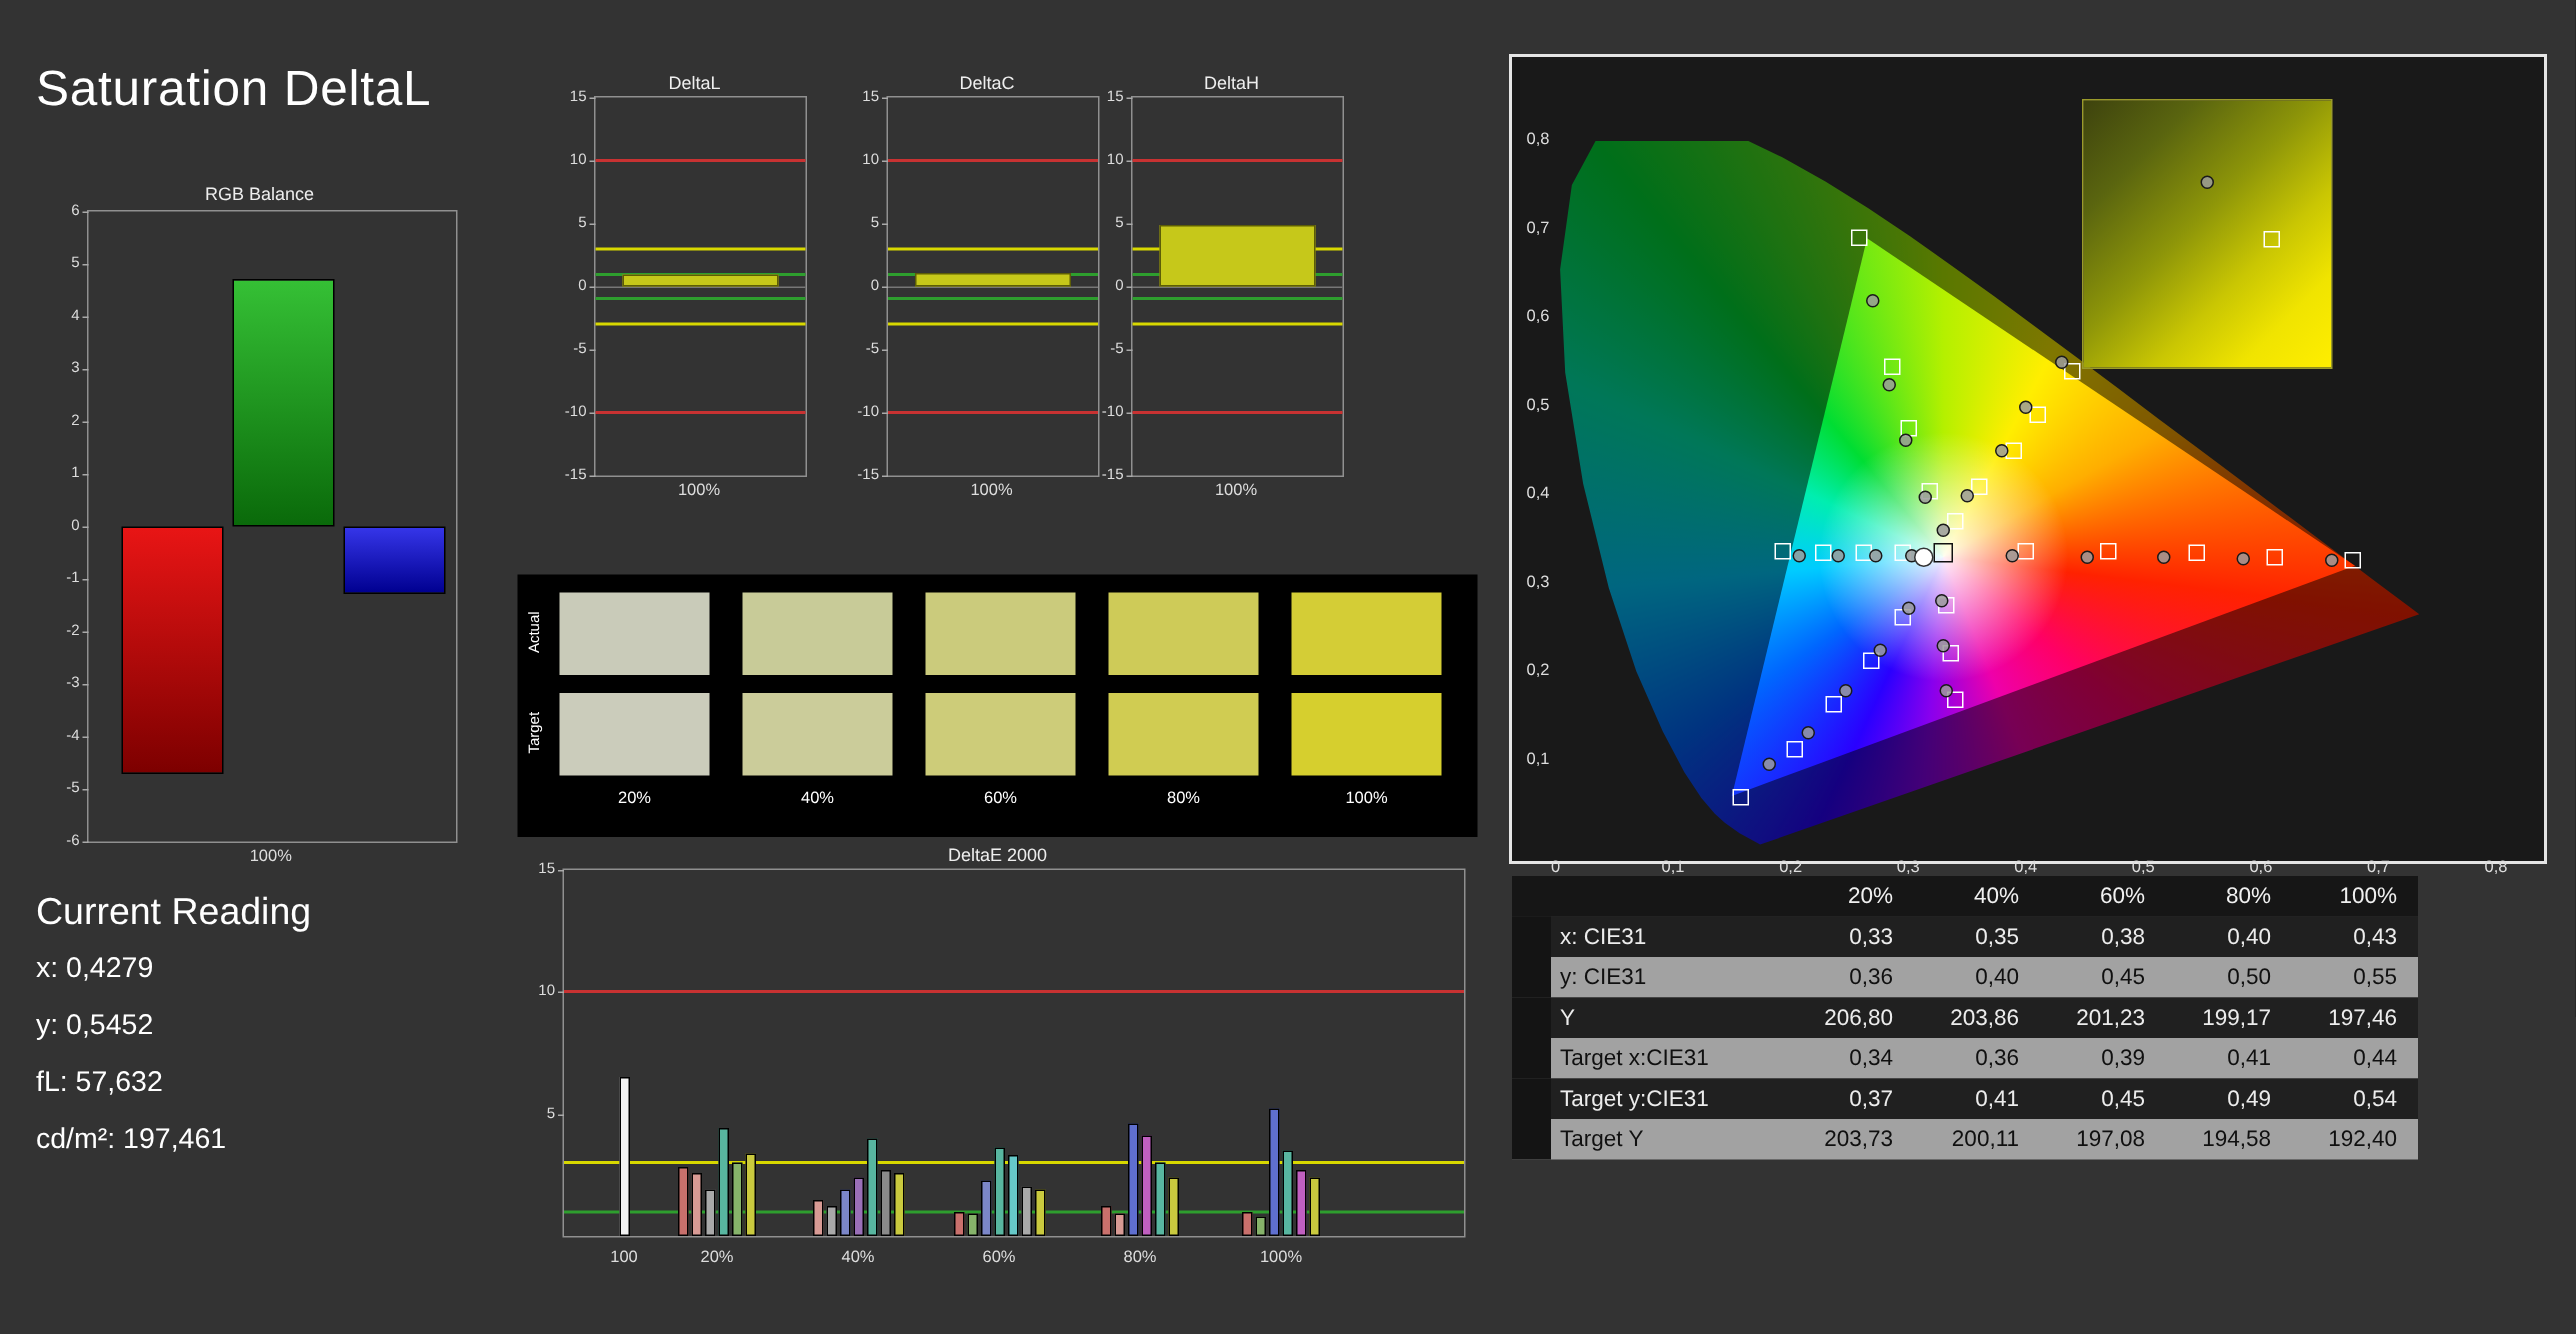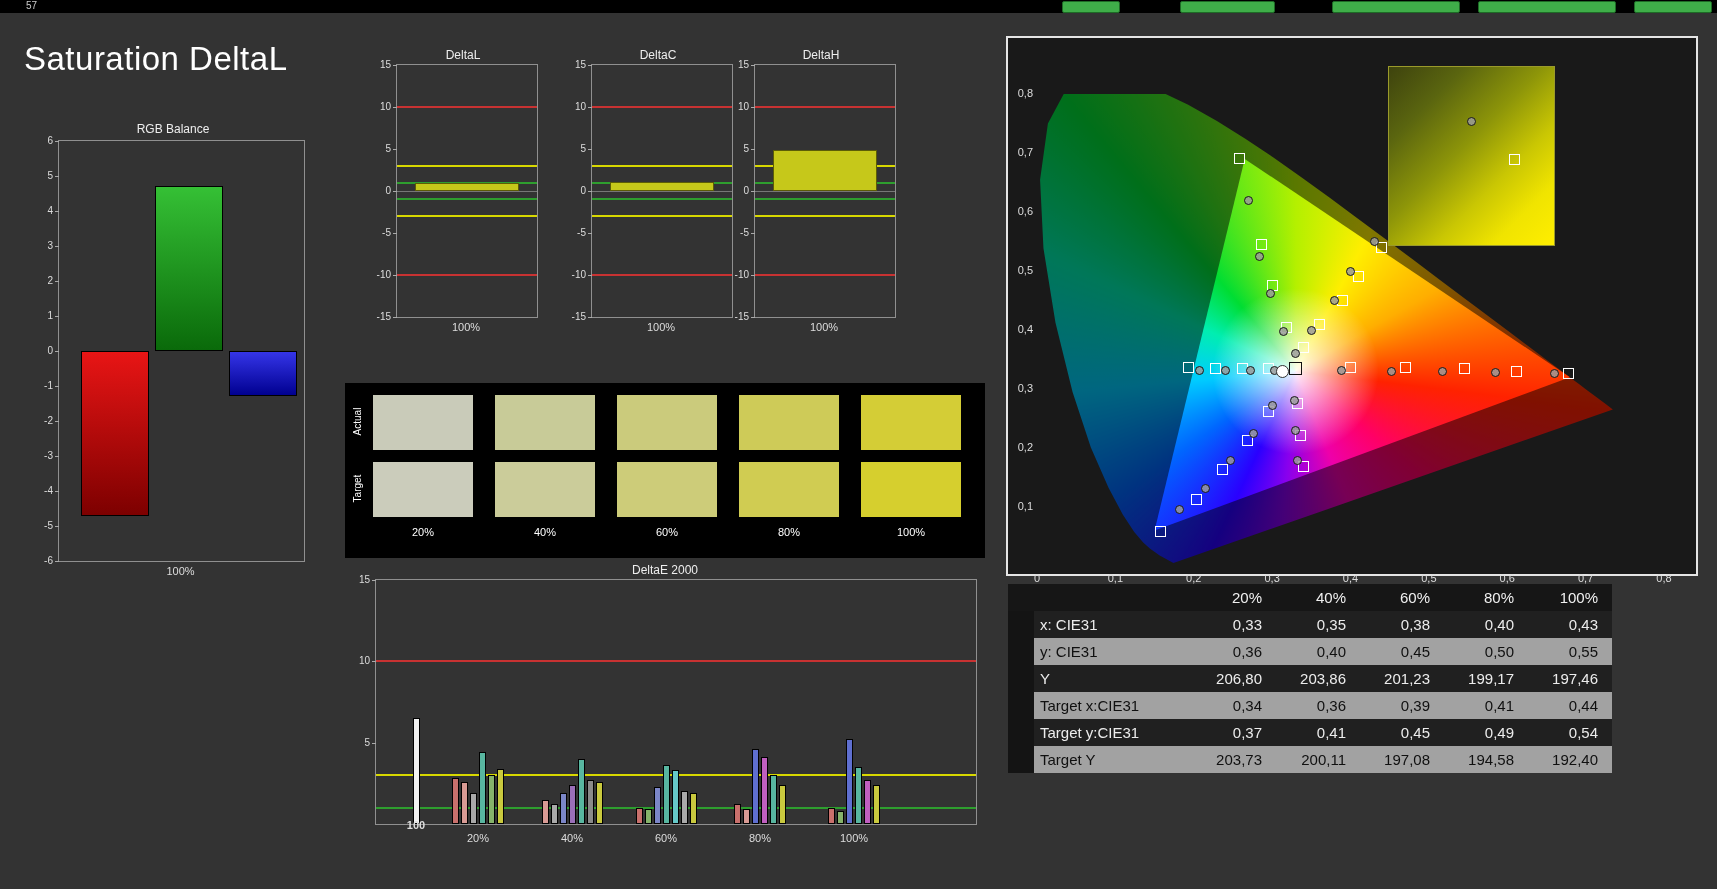--- a/index.html
+++ b/index.html
@@ -66,28 +66,20 @@
   #data-table tr.light{background:#a2a2a2;color:#101010;}
   #data-table td.gutter{background:#141414;width:26px;}
   #data-table td.rlabel{text-align:left;padding-left:6px;width:152px;}
   #data-table td.val,#data-table th.val{width:70px;text-align:right;padding-right:14px;}
 </style>
 </head>
 <body>
 
 <div id="app">
 
-  <div class="topbar">
-    <span class="lefttxt">57</span>
-  <div class="stub" style="left: 1062px; width: 58px;"></div>
-      <div class="stub" style="left: 1180px; width: 95px;"></div>
-      <div class="stub" style="left: 1332px; width: 128px;"></div>
-      <div class="stub" style="left: 1478px; width: 138px;"></div>
-      <div class="stub" style="left: 1634px; width: 78px;"></div>
-    </div>
 
   <h1 id="page-title">Saturation DeltaL</h1>
 
   <section id="rgb-sec">
     <div class="chart-title">RGB Balance</div>
     <div id="rgb-plot">
         <div class="tick" style="left: -30px; width: 24px; top: -6px;">6</div>
         <div class="tickmark" style="left: -4px; width: 4px; height: 1px; top: 0px;"></div>
         <div class="tick" style="left: -30px; width: 24px; top: 29px;">5</div>
         <div class="tickmark" style="left: -4px; width: 4px; height: 1px; top: 35px;"></div>
@@ -113,20 +105,27 @@
         <div class="tickmark" style="left: -4px; width: 4px; height: 1px; top: 385px;"></div>
         <div class="tick" style="left: -30px; width: 24px; top: 414px;">-6</div>
         <div class="tickmark" style="left: -4px; width: 4px; height: 1px; top: 420px;"></div>
         <div class="bar" style="left: 22px; width: 68px; top: 210px; height: 165.2px; background: linear-gradient(rgb(232, 21, 21), rgb(125, 0, 0));"></div>
         <div class="bar" style="left: 96px; width: 68px; top: 44.8px; height: 165.2px; background: linear-gradient(rgb(53, 192, 53), rgb(10, 106, 10));"></div>
         <div class="bar" style="left: 170px; width: 68px; top: 210px; height: 44.8px; background: linear-gradient(rgb(53, 53, 232), rgb(0, 0, 144));"></div>
       </div>
     <div id="rgb-xlabel" class="xlabel">100%</div>
   </section>
 
+  <section id="cr-sec">
+    <div id="cr-heading">Current Reading</div>
+    <div class="cr-line">x: 0,4279</div>
+    <div class="cr-line">y: 0,5452</div>
+    <div class="cr-line">fL: 57,632</div>
+    <div class="cr-line">cd/m²: 197,461</div>
+  </section>
 
   <section id="delta-sec-0" class="delta-sec">
     <div class="chart-title">DeltaL</div>
     <div id="delta-plot-0" class="delta-plot">
         <div class="tick" style="left: -30px; width: 24px; top: -6px;">15</div>
         <div class="tickmark" style="left: -4px; width: 4px; height: 1px; top: 0px;"></div>
         <div class="tick" style="left: -30px; width: 24px; top: 36px;">10</div>
         <div class="tickmark" style="left: -4px; width: 4px; height: 1px; top: 42px;"></div>
         <div class="tick" style="left: -30px; width: 24px; top: 78px;">5</div>
         <div class="tickmark" style="left: -4px; width: 4px; height: 1px; top: 84px;"></div>
@@ -232,21 +231,21 @@
         <div class="tick" style="left: -30px; width: 24px; top: -6px;">15</div>
         <div class="tickmark" style="left: -4px; width: 4px; height: 1px; top: 0px;"></div>
         <div class="tick" style="left: -30px; width: 24px; top: 75.3333px;">10</div>
         <div class="tickmark" style="left: -4px; width: 4px; height: 1px; top: 81.3333px;"></div>
         <div class="tick" style="left: -30px; width: 24px; top: 156.667px;">5</div>
         <div class="tickmark" style="left: -4px; width: 4px; height: 1px; top: 162.667px;"></div>
         <div class="refline" style="top: 80.3333px; height: 2px; background: rgb(200, 50, 50);"></div>
         <div class="refline" style="top: 194.2px; height: 2px; background: rgb(216, 216, 0);"></div>
         <div class="refline" style="top: 226.733px; height: 2px; background: rgb(46, 158, 46);"></div>
         <div class="bar" style="left: 36.5px; width: 7px; top: 138.267px; height: 105.733px; background: rgb(242, 242, 242);"></div>
-        <div class="xlabel" style="left: 15px; top: 239px; width: 50px; position: absolute; font-weight: bold;">100</div>
+        <div class="xlabel" style="left: 15px; top: 252px; width: 50px; position: absolute;">100</div>
         <div class="bar" style="left: 76px; width: 7px; top: 198.453px; height: 45.5467px; background: rgb(201, 112, 108);"></div>
         <div class="bar" style="left: 85px; width: 7px; top: 201.707px; height: 42.2933px; background: rgb(216, 154, 148);"></div>
         <div class="bar" style="left: 94px; width: 7px; top: 213.093px; height: 30.9067px; background: rgb(169, 169, 169);"></div>
         <div class="bar" style="left: 103px; width: 7px; top: 172.427px; height: 71.5733px; background: rgb(88, 182, 160);"></div>
         <div class="bar" style="left: 112px; width: 7px; top: 195.2px; height: 48.8px; background: rgb(134, 179, 106);"></div>
         <div class="bar" style="left: 121px; width: 7px; top: 188.693px; height: 55.3067px; background: rgb(201, 201, 62);"></div>
         <div class="xlabel" style="left: 77px; top: 252px; width: 50px; position: absolute;">20%</div>
         <div class="bar" style="left: 165.5px; width: 7px; top: 219.6px; height: 24.4px; background: rgb(216, 154, 148);"></div>
         <div class="bar" style="left: 174.5px; width: 7px; top: 224.48px; height: 19.52px; background: rgb(169, 169, 169);"></div>
         <div class="bar" style="left: 183.5px; width: 7px; top: 213.093px; height: 30.9067px; background: rgb(123, 134, 200);"></div>

